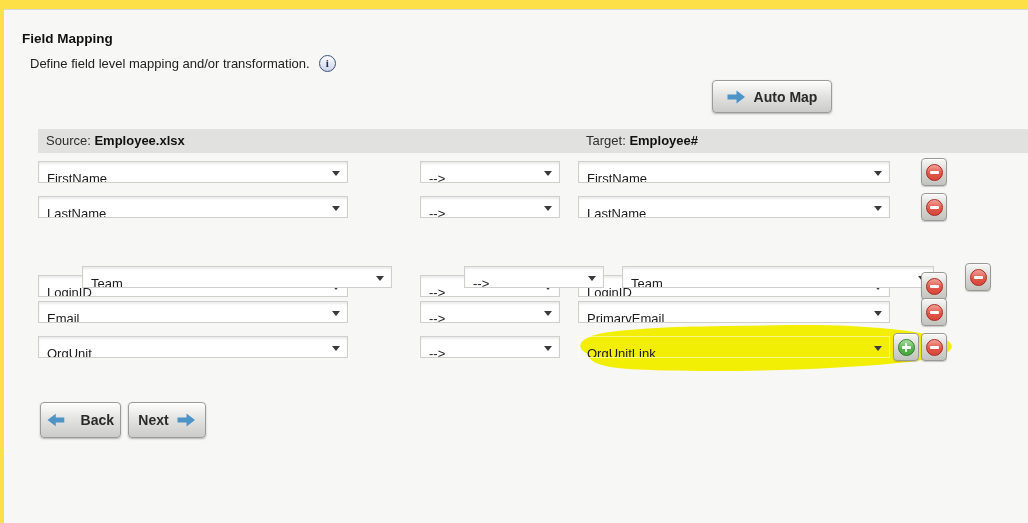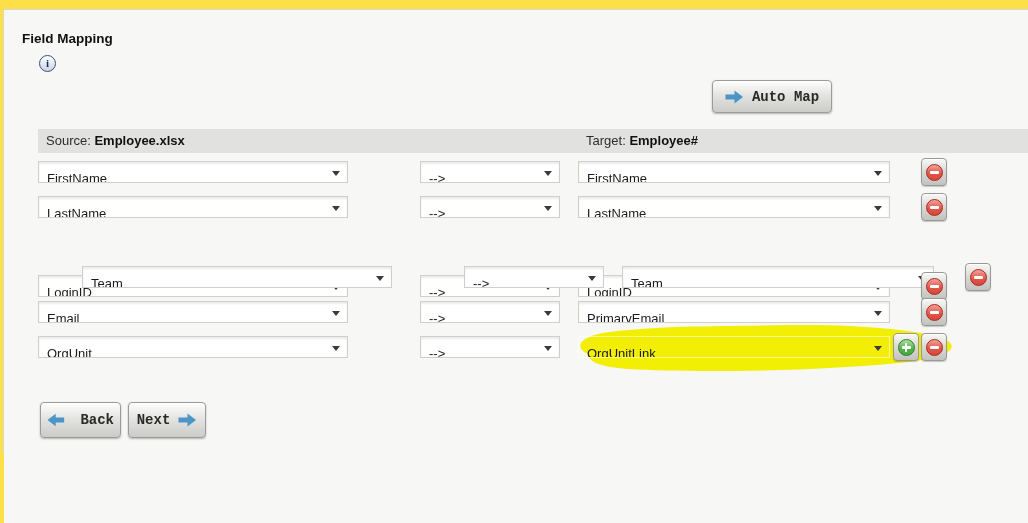--- a/index.html
+++ b/index.html
@@ -26,21 +26,21 @@
     border:1px solid #39517a;background:linear-gradient(#fdfdfe,#ccd4e5);
     color:#1d2f55;font-family:"Liberation Serif",serif;font-size:11px;font-weight:bold;
     text-align:center;line-height:15px;cursor:pointer;
   }
 
   .btn{
     position:absolute;display:flex;align-items:center;justify-content:center;gap:8px;
     border:1px solid #9b9b99;border-radius:4px;cursor:pointer;
     background:linear-gradient(#fefefe,#e4e4e2 45%,#cbcbc8);
     box-shadow:0 1px 2px rgba(0,0,0,0.28), inset 0 1px 0 #fff;
-    font-weight:bold;font-size:14px;color:#2a2a2a;font-family:Liberation Mono, monospace;
+    font-weight:bold;font-size:14px;color:#2a2a2a;font-family:Liberation Sans, sans-serif;
   }
   .btn svg{color:var(--arrow-blue);}
   .btn-automap{left:712px;top:80px;width:120px;height:33px;}
   .btn-back{left:40px;top:402px;width:81px;height:36px;gap:16px;}
   .btn-next{left:128px;top:402px;width:78px;height:36px;}
 
   .grid-header{
     position:absolute;left:38px;top:129px;right:0;height:24px;
     background:var(--header-bar-bg);font-size:13px;color:#2e2e2e;
   }
@@ -98,20 +98,21 @@
 <body>
 
 <div class="screen">
   <div class="panel"></div>
   <div class="panel-border-top"></div>
   <div class="panel-border-left"></div>
 
   <div class="page-title">Field Mapping</div>
 
   <div class="subtitle-row">
+    <span>Define field level mapping and/or transformation.</span>
     <span class="info-icon">i</span>
   </div>
 
   <button class="btn btn-automap">
     <svg width="19" height="14" viewBox="0 0 18 14">
       <path d="M0 4.5 h9 V0.5 L17.5 7 9 13.5 V9.5 H0 Z" fill="currentColor"></path>
     </svg>
     <span>Auto Map</span>
   </button>
 

